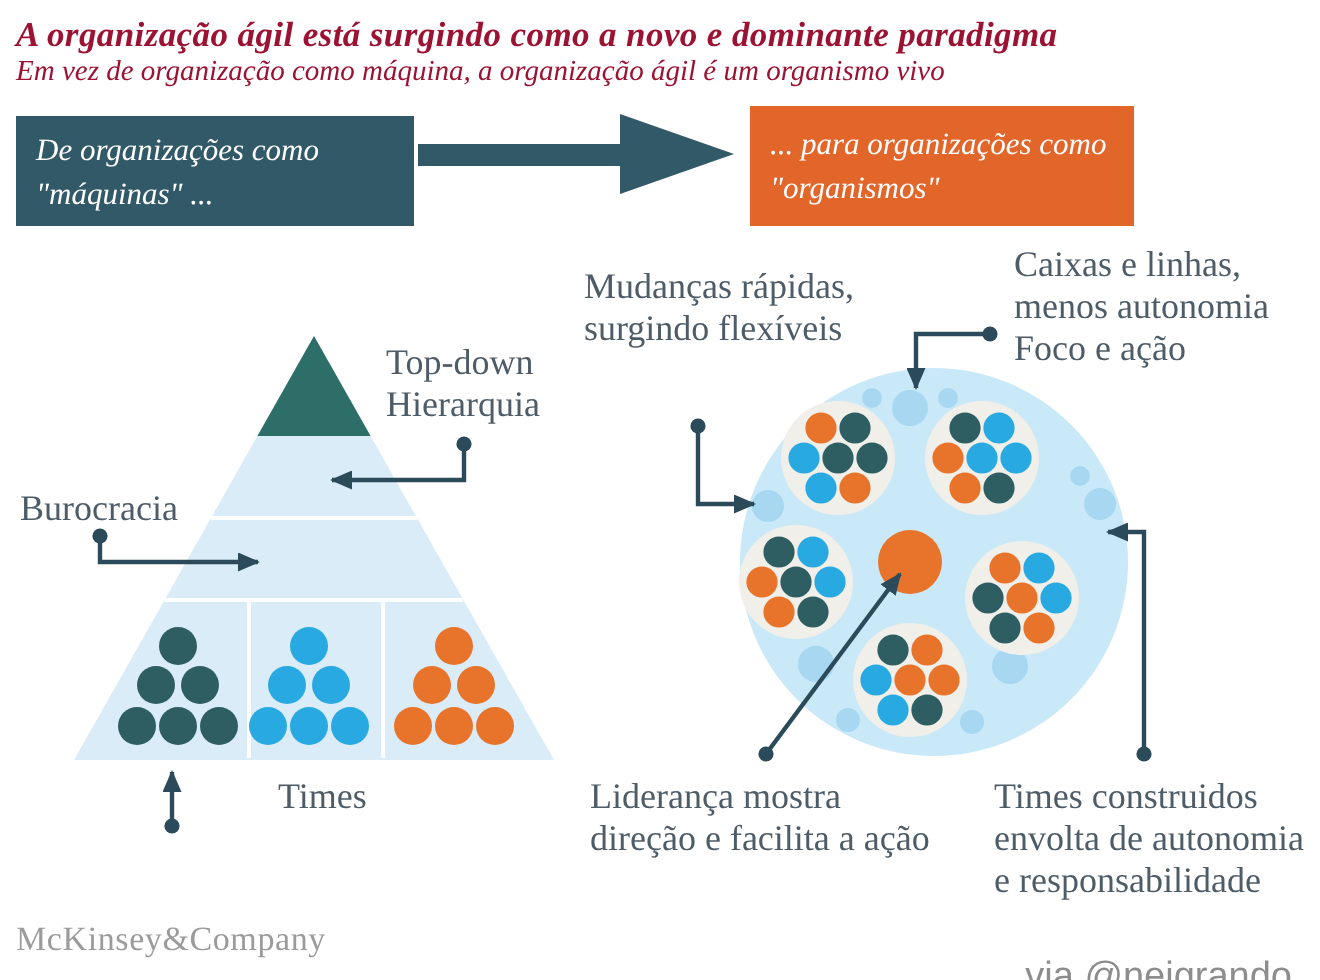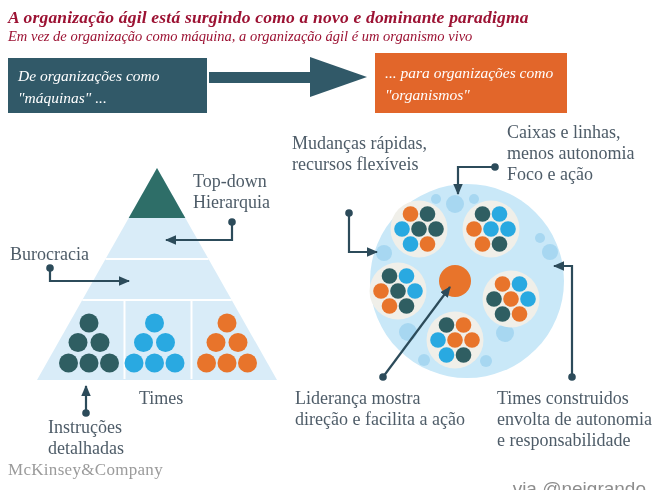--- a/index.html
+++ b/index.html
@@ -166,28 +166,24 @@
   <div class="label" style="left:193px;top:171px">
     <span>Top-down</span>
     <span>Hierarquia</span>
   </div>
   <div class="label" style="left:10px;top:244px">
     <span>Burocracia</span>
   </div>
   <div class="label" style="left:139px;top:388px">
     <span>Times</span>
   </div>
-  <div class="label" style="left:48px;top:417px">
-    <span>Instruções</span>
-    <span>detalhadas</span>
-  </div>
 
   <div class="label" style="left:292px;top:133px">
     <span>Mudanças rápidas,</span>
-    <span>recursos flexíveis</span>
+    <span>surgindo flexíveis</span>
   </div>
   <div class="label" style="left:507px;top:122px">
     <span>Caixas e linhas,</span>
     <span>menos autonomia</span>
     <span>Foco e ação</span>
   </div>
   <div class="label" style="left:295px;top:388px">
     <span>Liderança mostra</span>
     <span>direção e facilita a ação</span>
   </div>

